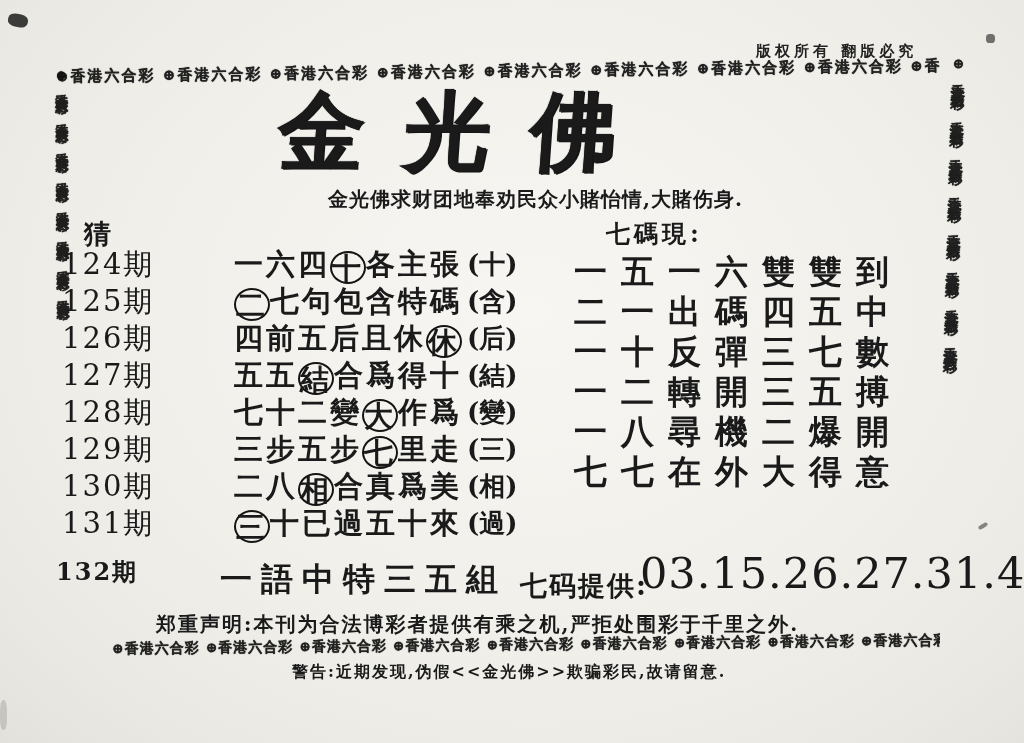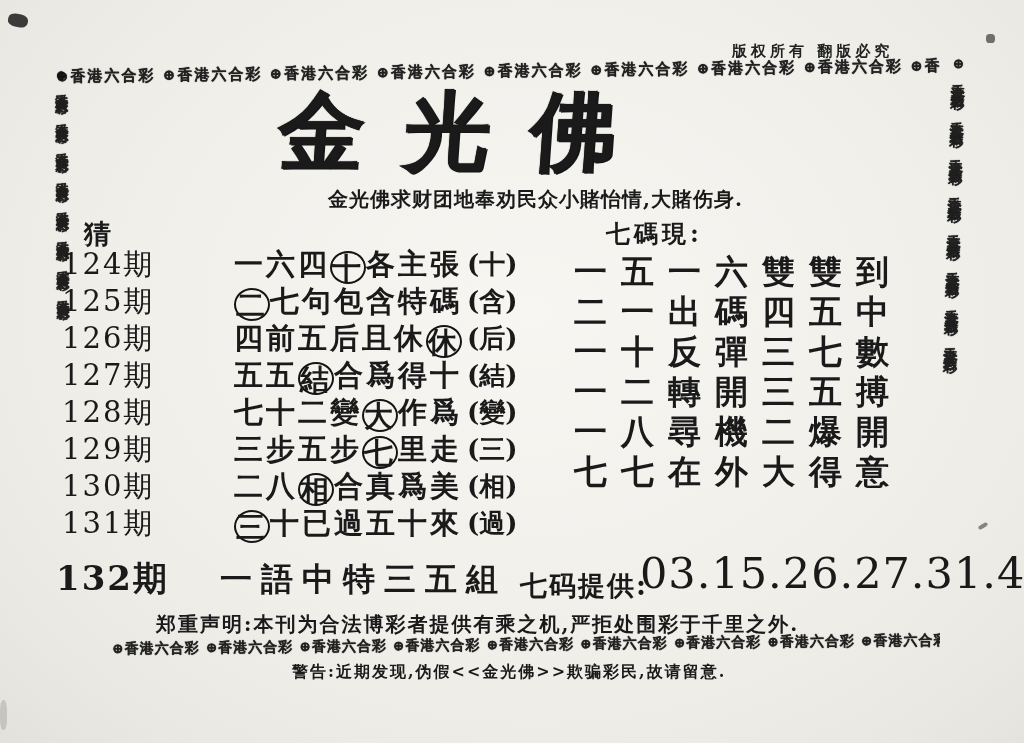--- a/index.html
+++ b/index.html
@@ -19,21 +19,21 @@
     font-weight:bold;color:#101010;
     text-shadow:0 0 1px #000;
     opacity:.92;user-select:none;
   }
   .wm-top{top:62px;left:56px;width:884px;height:26px;font-size:15px;letter-spacing:2px;transform:rotate(-0.7deg);}
   .wm-bottom{top:636px;left:112px;width:828px;height:22px;font-size:14px;letter-spacing:1px;transform:rotate(-0.6deg);}
   .wm-left{top:70px;left:48px;width:24px;height:592px;font-size:13px;writing-mode:vertical-rl;transform:rotate(-0.4deg);letter-spacing:2px;}
   .wm-right{top:58px;left:934px;width:26px;height:592px;font-size:14px;writing-mode:vertical-rl;transform:rotate(1.6deg);letter-spacing:3px;}
   
   .copyright{
-    position:absolute;top:42px;left:732px;
+    position:absolute;top:42px;left:756px;
     font-size:15px;font-weight:bold;letter-spacing:4px;color:#222;text-align:right;
   }
   .title{
     position:absolute;top:88px;left:278px;width:480px;
     font-size:86px;font-weight:900;letter-spacing:40px;line-height:1.0;
     transform:skewX(-4deg);
     text-shadow:2px 1px 0 #161616, 0 0 1px #000;
     white-space:nowrap;
   }
   .subtitle{
@@ -50,21 +50,21 @@
   .circ{
     display:inline-block;border:2.5px solid #141414;border-radius:50%;
     min-width:33px;height:33px;line-height:31px;text-align:center;
     vertical-align:-4px;box-sizing:border-box;
   }
   
   .seven-header{position:absolute;top:218px;left:606px;font-size:24px;font-weight:bold;letter-spacing:4px;}
   .seven-lines{position:absolute;top:252px;left:574px;}
   .seven-line{height:40px;line-height:40px;font-size:33px;font-weight:bold;letter-spacing:14px;white-space:nowrap;}
   
-  .final-issue{position:absolute;top:556px;left:56px;font-size:34px;font-weight:bold;letter-spacing:2px;}
+  .final-issue{position:absolute;top:556px;left:56px;font-size:24px;font-weight:bold;letter-spacing:2px;}
   .final-phrase{position:absolute;top:558px;left:204px;font-size:32px;font-weight:bold;letter-spacing:9px;white-space:nowrap;margin-left:16px;}
   .provide-label{position:absolute;top:568px;left:520px;font-size:27px;font-weight:bold;letter-spacing:2px;}
   .provide-numbers{position:absolute;top:548px;left:640px;font-size:43px;font-weight:500;letter-spacing:1px;white-space:nowrap;}
   
   .statement{position:absolute;top:611px;left:156px;font-size:20px;font-weight:bold;letter-spacing:2px;white-space:nowrap;}
   .warning{position:absolute;top:662px;left:292px;font-size:16px;font-weight:bold;letter-spacing:2px;white-space:nowrap;}
   
   .artifact{position:absolute;background:#1c1c1c;border-radius:40%;}
   .a1{top:14px;left:8px;width:20px;height:13px;opacity:.85;transform:rotate(12deg);}
   .a2{top:34px;left:986px;width:9px;height:9px;opacity:.6;}

